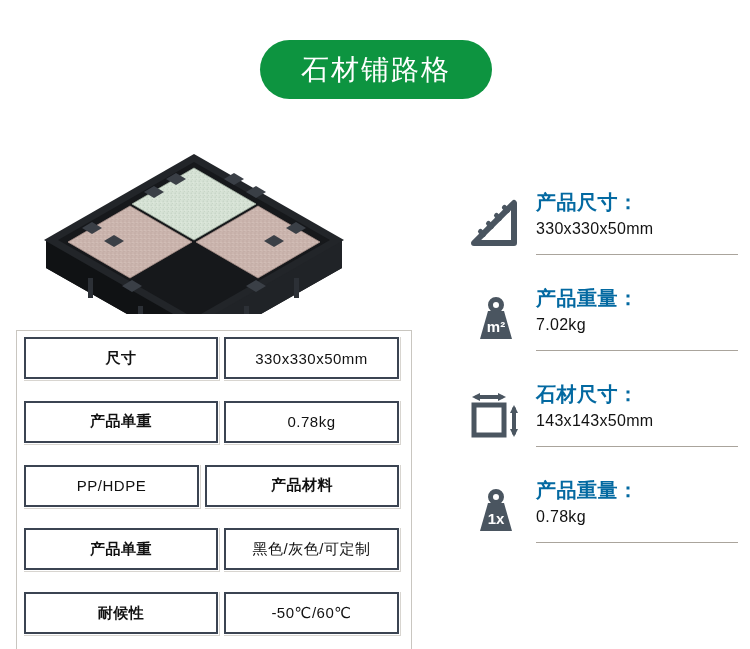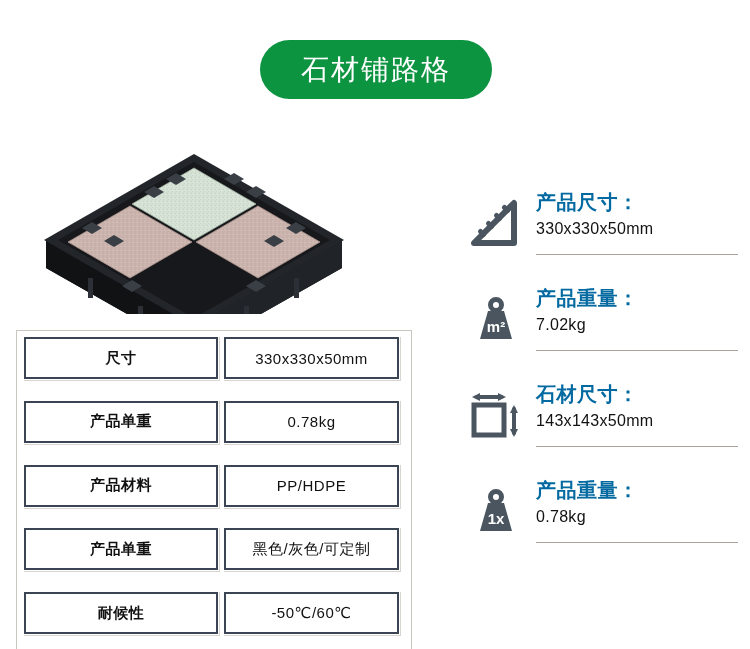--- a/index.html
+++ b/index.html
@@ -212,22 +212,22 @@
     <div class="spec-cell label">尺寸</div>
     <div class="spec-cell value">330x330x50mm</div>
   </div>
 
   <div class="spec-row">
     <div class="spec-cell label">产品单重</div>
     <div class="spec-cell value">0.78kg</div>
   </div>
 
   <div class="spec-row">
+    <div class="spec-cell value">PP/HDPE</div>
     <div class="spec-cell label">产品材料</div>
-    <div class="spec-cell value">PP/HDPE</div>
   </div>
 
   <div class="spec-row">
     <div class="spec-cell label">产品单重</div>
     <div class="spec-cell value">黑色/灰色/可定制</div>
   </div>
 
   <div class="spec-row">
     <div class="spec-cell label">耐候性</div>
     <div class="spec-cell value">-50℃/60℃</div>

